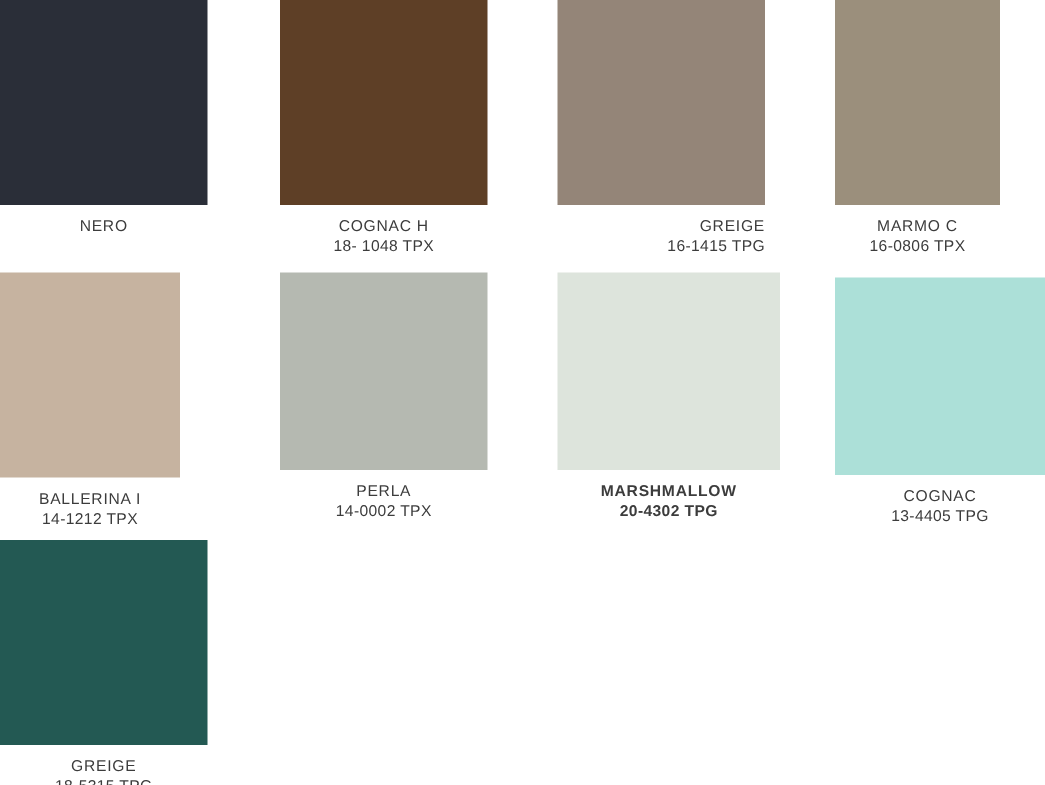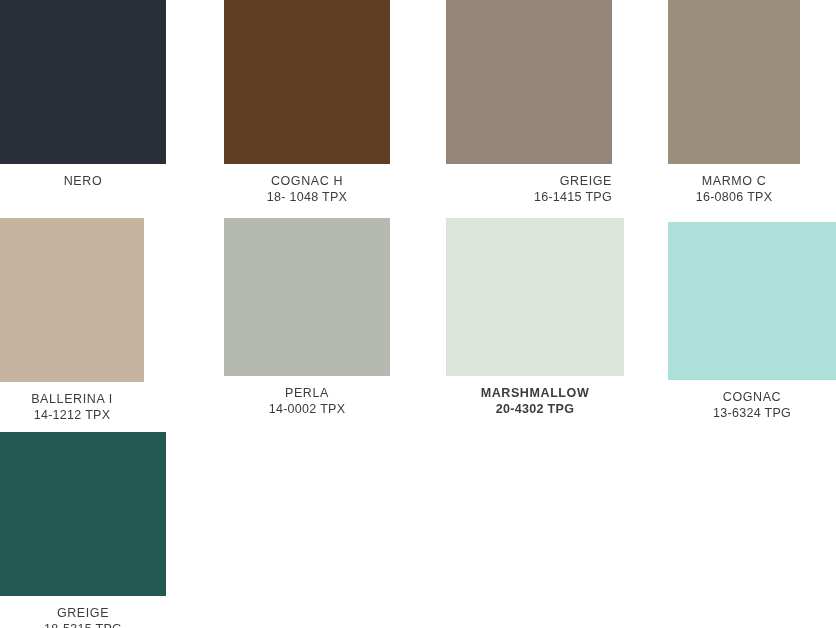--- a/index.html
+++ b/index.html
@@ -102,21 +102,21 @@
       <div class="chip" style="height: 158px; background: rgb(221, 228, 220);"></div>
       <div class="caption" style="color: rgb(60, 60, 60);">
         <span class="name">MARSHMALLOW</span>
         <span class="code">20-4302 TPG</span>
       </div>
     </div>
     <div class="swatch-cell" style="left: 668px; top: 222px; width: 168px;">
       <div class="chip" style="height: 158px; background: rgb(172, 224, 216);"></div>
       <div class="caption" style="color: rgb(60, 60, 60);">
         <span class="name">COGNAC</span>
-        <span class="code">13-6324 TPG</span>
+        <span class="code">13-4405 TPG</span>
       </div>
     </div>
     <div class="swatch-cell" style="left: 0px; top: 432px; width: 166px;">
       <div class="chip" style="height: 164px; background: rgb(35, 89, 83);"></div>
       <div class="caption" style="color: rgb(60, 60, 60);">
         <span class="name">GREIGE</span>
         <span class="code">18-5315 TPG</span>
       </div>
     </div>
   </div>

